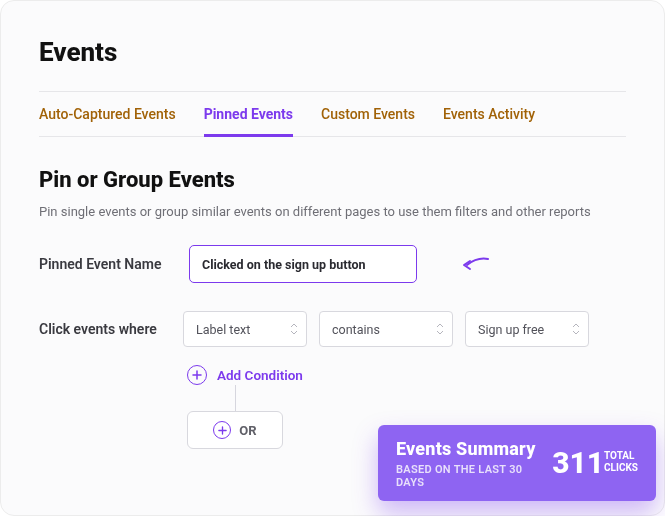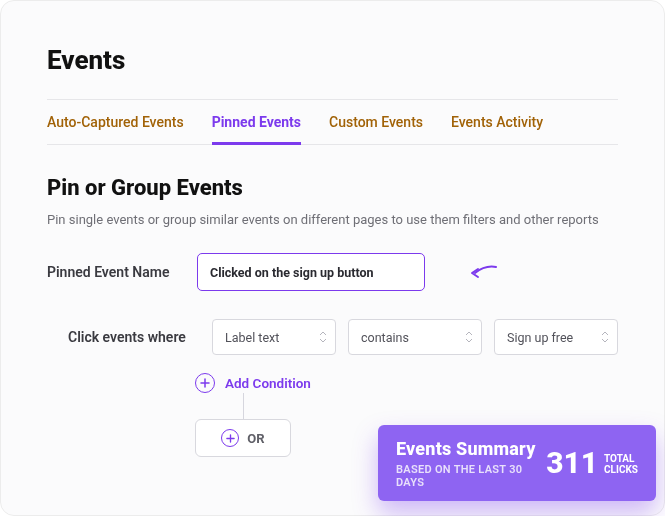--- a/index.html
+++ b/index.html
@@ -13,21 +13,21 @@
       width: 665px;
       height: 516px;
       overflow: hidden;
     }
     .page-wrap {
       width: 665px;
       height: 516px;
       background: #fbfbfc;
       border: 1px solid #ececec;
       border-radius: 14px;
-      padding: 16px;
+      padding: 8px;
       position: relative;
     }
     .page-inner {
       padding: 28px 30px 0 30px;
     }
     .page-title {
       font-size: 26px;
       font-weight: 800;
       color: #111;
       margin-bottom: 24px;
@@ -99,21 +99,20 @@
       left: 422px;
       top: 10px;
       width: 28px;
       height: 20px;
     }
     .filter-row {
       display: flex;
       align-items: center;
       gap: 12px;
       margin-bottom: 18px;
-      justify-content: flex-end;
     }
     .filter-label {
       font-size: 14px;
       font-weight: 600;
       color: #3a3a40;
       min-width: 132px;
       flex-shrink: 0;
     }
     .select-box {
       position: relative;
@@ -214,21 +213,21 @@
       color: #fff;
       padding: 14px 18px;
       display: flex;
       align-items: center;
       justify-content: space-between;
       box-shadow: 0 12px 24px rgba(124, 58, 237, 0.35);
     }
     .summary-left { display: flex; flex-direction: column; gap: 4px; }
     .summary-title { font-size: 18px; font-weight: 800; letter-spacing: 0.2px; }
     .summary-sub { font-size: 11px; font-weight: 600; color: #e8e0fb; letter-spacing: 0.3px; }
-    .summary-right { display: flex; align-items: center; gap: 6px; }
+    .summary-right { display: flex; align-items: flex-start; }
     .summary-number { font-size: 30px; font-weight: 800; line-height: 1; }
     .summary-unit { display: flex; flex-direction: column; font-size: 10px; font-weight: 700; line-height: 1.15; margin-top: 2px; }
   </style>
 </head>
 <body>
 
 <div class="page-wrap">
   <div class="page-inner">
     <h1 class="page-title">Events</h1>
 

